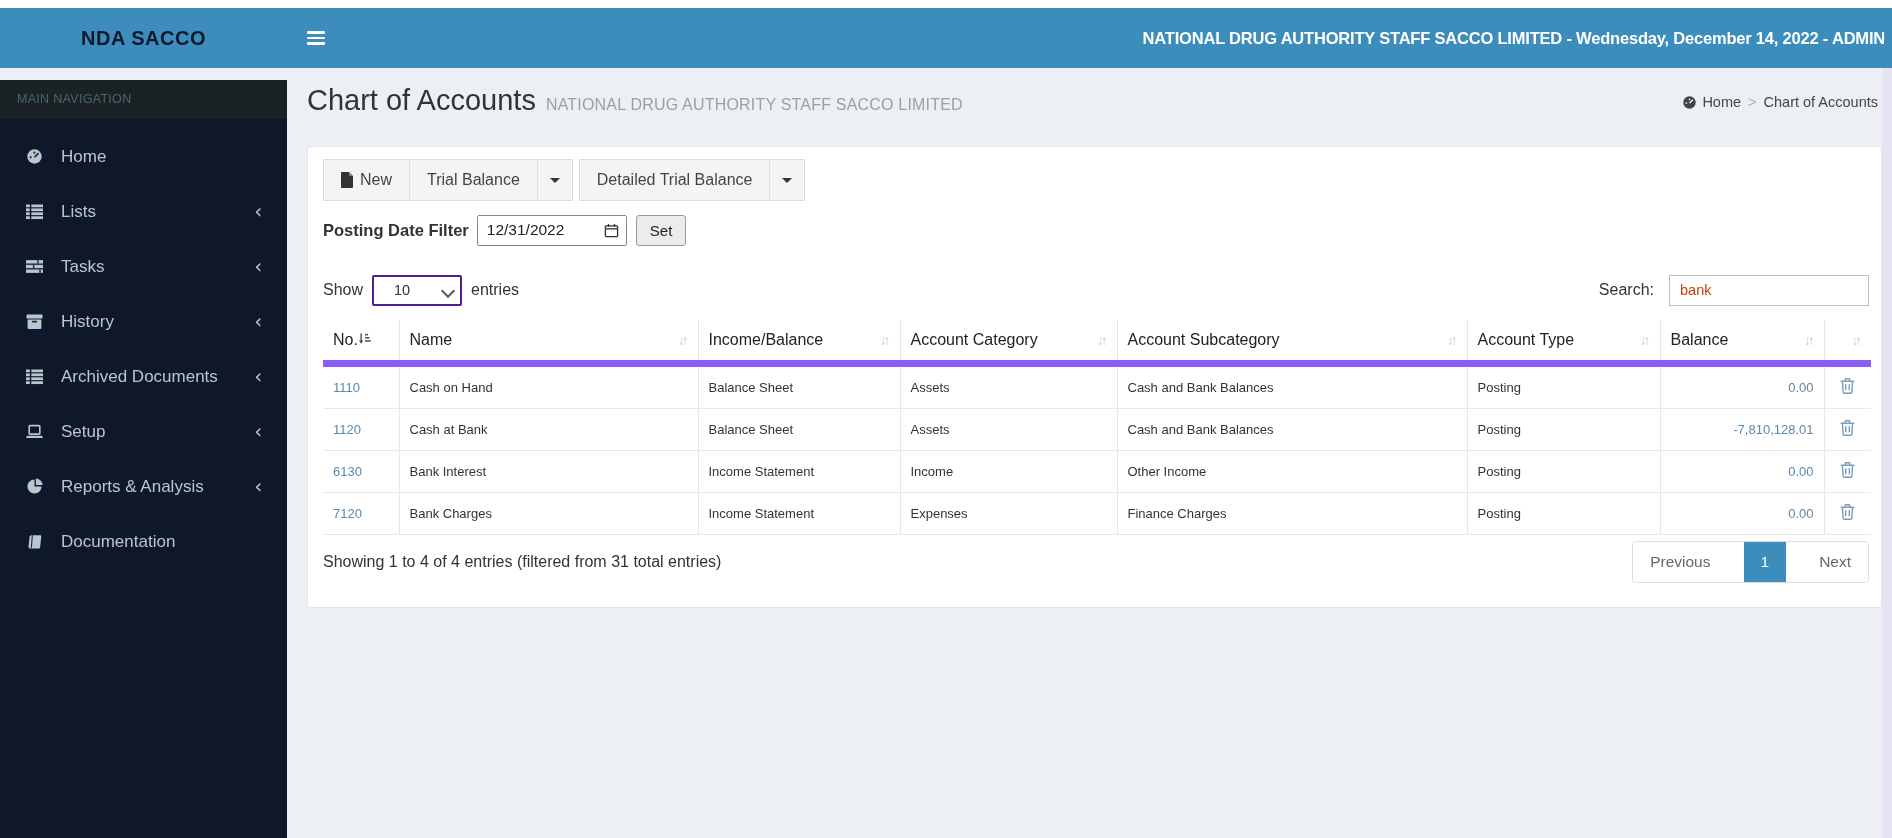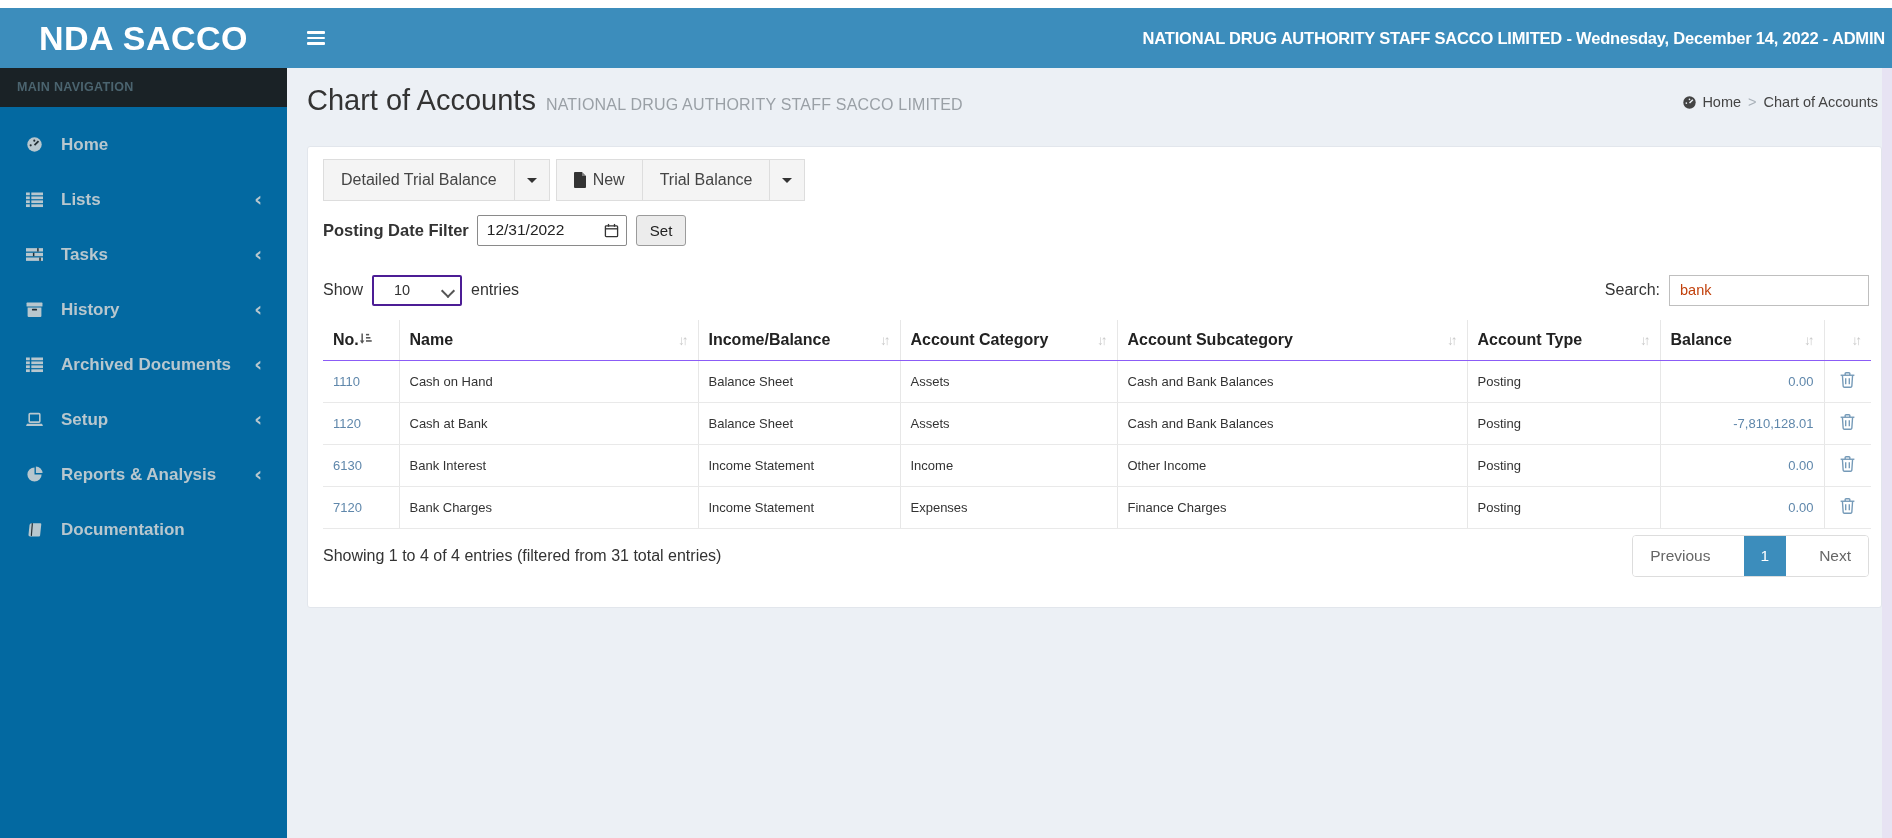--- a/index.html
+++ b/index.html
@@ -4,30 +4,30 @@
 <style>
   * { margin:0; padding:0; box-sizing:border-box; }
   html,body { width:1892px; height:838px; overflow:hidden; }
   body { font-family:"Liberation Sans", sans-serif; background:#ecf0f5; position:relative; color:#333; }
 
   
   .top-strip { position:absolute; top:0; left:0; right:0; height:8px; background:#ffffff; }
 
   
   .navbar { position:absolute; top:8px; left:0; right:0; height:60px; background:#3c8dbc; display:flex; align-items:stretch; }
-  .logo { width:287px; display:flex; align-items:center; justify-content:center; color:#ffffff;
-          font-size:34px; font-weight:bold; letter-spacing:.5px; cursor:pointer; }
+  .logo { width:287px; display:flex; align-items:center; justify-content:center; color:#0f172a;
+          font-size:20px; font-weight:bold; letter-spacing:.5px; cursor:pointer; }
   .hamburger { width:46px; display:flex; flex-direction:column; justify-content:center; align-items:flex-start;
                padding-left:20px; gap:3px; cursor:pointer; }
   .hamburger span { display:block; width:18px; height:2.5px; background:#fff; border-radius:1px; }
   .navbar-title { margin-left:auto; align-self:center; padding-right:7px; color:#fff; font-size:16.5px;
                   font-weight:700; letter-spacing:-0.2px; white-space:nowrap; }
 
   
-  .sidebar { position:absolute; top:68px; left:0; width:287px; bottom:0; background:#0369a1;font-weight:bold; }
+  .sidebar { position:absolute; top:80px; left:0; width:287px; bottom:0; background:#0f172a; }
   .nav-header { background:#1a2226; color:#4b646f; font-size:12.5px; padding:12px 12px 13px 17px; letter-spacing:.3px; }
   .nav-list { list-style:none; padding-top:10px; }
   .nav-item { height:55px; display:flex; align-items:center; padding:0 25px 0 26px; color:#b8c7ce;
               font-size:17px; cursor:pointer; }
   .nav-item .nav-icon { width:22px; height:16px; margin-right:13px; display:inline-flex; align-items:center; }
   .nav-item .nav-icon svg { width:17px; height:17px; fill:#b8c7ce; }
   .nav-item .chev { margin-left:auto; font-size:19px; line-height:1; color:#b8c7ce; font-family:"DejaVu Sans", sans-serif; }
 
   
   .content { position:absolute; top:68px; left:287px; right:0; bottom:0; background:#ecf0f5; }
@@ -67,28 +67,28 @@
 
   
   .controls-row { display:flex; align-items:center; margin-top:28px; height:32px; }
   .show-group { display:flex; align-items:center; font-size:16px; gap:9px; }
   .select-wrap { position:relative; }
   .select-wrap select { appearance:none; -webkit-appearance:none; width:90px; height:31px; border:2px solid #4c1d95;
                         border-radius:2px; background:#fff; font-size:14.5px; font-family:inherit;
                         padding:0 24px 0 20px; color:#333; cursor:pointer; }
   .select-wrap::after { content:""; position:absolute; right:9px; top:11px; width:8px; height:8px;
                         border-left:2px solid #555; border-bottom:2px solid #555; transform:rotate(-45deg); pointer-events:none; }
-  .search-group { margin-left:auto; display:flex; align-items:center; font-size:16px; gap:9px; }
+  .search-group { margin-left:auto; display:flex; align-items:center; font-size:16px; gap:15px; }
   .search-group input { width:200px; height:31px; border:1px solid #bfbfbf; background:#fff; font-size:14.5px;
                         font-family:inherit; padding:0 10px; color:#c2410c; }
 
   
   table.coa { width:100%; border-collapse:collapse; margin-top:14px; table-layout:fixed; }
-  .coa th { font-size:16px; font-weight:bold; color:#222; text-align:left; padding:11px 8px 11px 10px;
-            border-bottom:1px solid #8b5cf6; cursor:pointer; }
+  .coa th { font-size:16px; font-weight:normal; color:#222; text-align:left; padding:11px 8px 11px 10px;
+            border-bottom:7px solid #8b5cf6; cursor:pointer; }
   .coa th .th-inner { display:flex; align-items:center; }
   .coa th .sort-pair { margin-left:auto; font-size:13.5px; color:#c9c9c9; letter-spacing:-3px; padding-right:4px; }
   .coa th .sort-active svg { width:13px; height:13px; }
   .coa td { font-size:13px; color:#333; padding:12px 8px 12px 10px; border-bottom:1px solid #e9e9e9; }
   .coa th + th, .coa td + td { border-left:1px solid #e7e7e7; }
   .coa a { color:#5f87ab; text-decoration:none; cursor:pointer; }
   .coa td.balance { text-align:right; padding-right:10px; }
   .coa td.del { text-align:center; padding:8px 4px; }
   .trash-btn { background:none; border:none; cursor:pointer; padding:2px; }
   .trash-btn svg { width:17px; height:18px; stroke:#759ab8; fill:none; stroke-width:1.3; }
@@ -236,36 +236,36 @@
       </span>
       <span class="sep">&gt;</span>
       <span>Chart of Accounts</span>
     </div>
   </div>
 
   <div class="box">
 
     <div class="toolbar">
       <div class="btn-group">
-        <button class="btn">Detailed Trial Balance</button>
-        <button class="btn caret-btn">
-          <span class="caret"></span>
-        </button>
-      </div>
-      <div class="btn-group">
         <button class="btn">
           <span class="file-ic">
             <svg width="13" height="16" viewBox="0 0 13 16">
                 <path fill="#333" d="M1 0h7l4 4v11a1 1 0 0 1-1 1H1a1 1 0 0 1-1-1V1a1 1 0 0 1 1-1z"></path>
                 <path fill="#fff" d="M8 0l4 4H8z" opacity=".35"></path>
               </svg>
           </span>
           <span>New</span>
         </button>
         <button class="btn">Trial Balance</button>
+        <button class="btn caret-btn">
+          <span class="caret"></span>
+        </button>
+      </div>
+      <div class="btn-group">
+        <button class="btn">Detailed Trial Balance</button>
         <button class="btn caret-btn">
           <span class="caret"></span>
         </button>
       </div>
     </div>
 
     <div class="filter-row">
       <span class="filter-label">Posting Date Filter</span>
       <div class="date-wrap">
         <input type="text" value="12/31/2022" style="">

